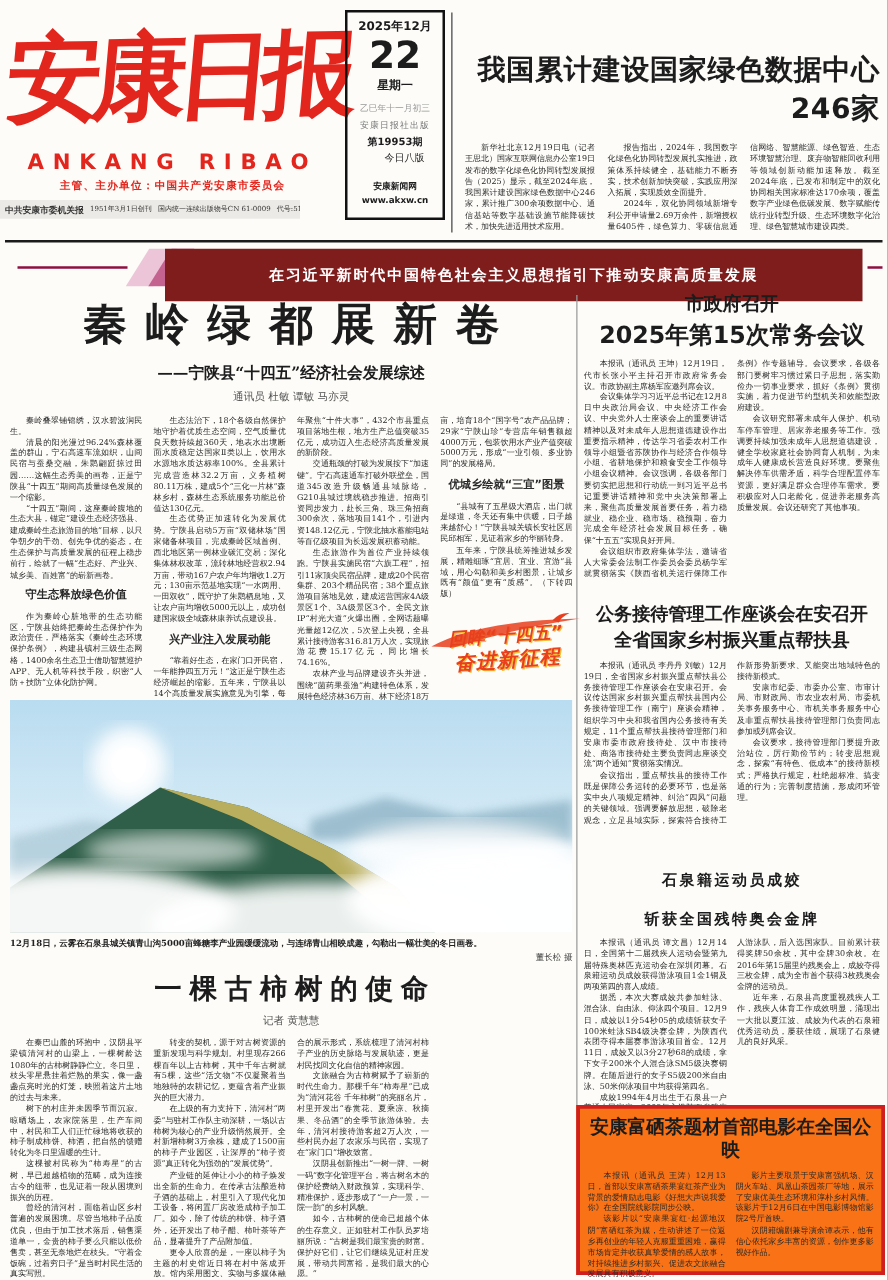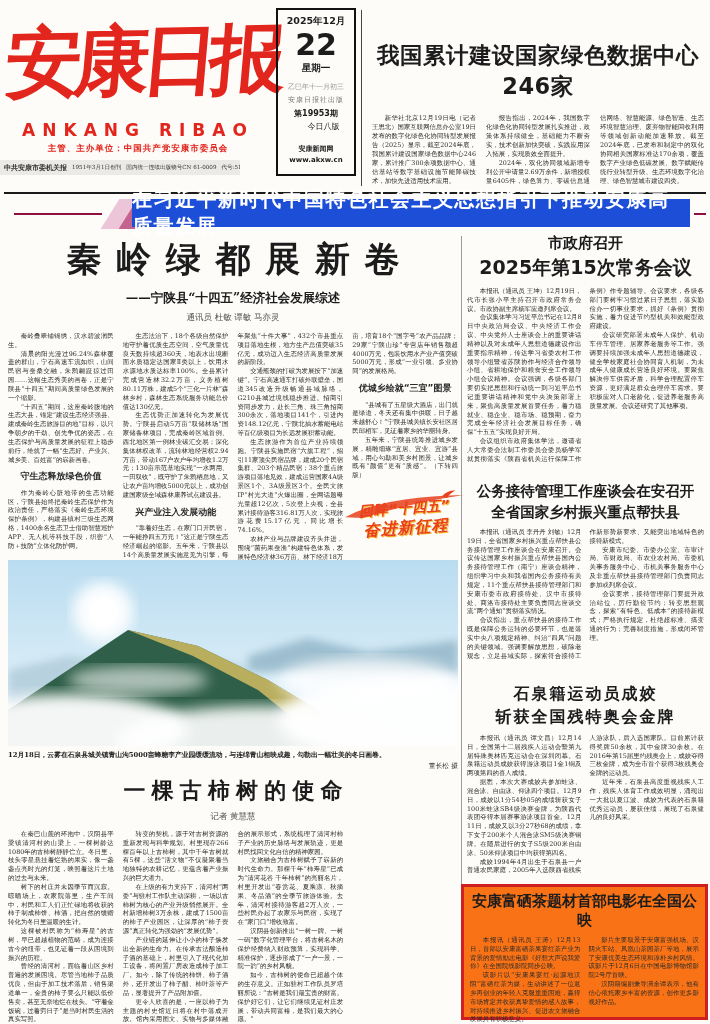--- a/index.html
+++ b/index.html
@@ -33,30 +33,30 @@
   .date-week { font-size:9.5px; font-weight:bold; margin-top:1px; }
   .date-lunar { font-size:7px; color:#999; margin-top:7px; }
   .date-pub { font-size:7px; color:#777; margin-top:3px; letter-spacing:1px; }
   .date-issue { font-size:8px; font-weight:bold; margin-top:3px; }
   .date-pages { font-size:8px; margin-top:2px;padding-left:15px; }
   .date-site { font-size:7px; margin-top:12px; font-weight:bold; }
   .date-url { font-size:7px; font-weight:bold; margin-top:2px; }
   .vrule-mast { position:absolute; left:361px; top:10px; width:1px; height:176px; background:#444; }
   
   .top-news { position:absolute; left:372px; top:40px; width:332px; }
-  .top-headline { font-size:22.5px; font-weight:bold; text-align:center;
+  .top-headline { font-size:22.5px; font-weight:bold; text-align:right;
     font-family:"DejaVu Sans", sans-serif; letter-spacing:0.5px; }
   .top-body { margin-top:12px; height:76px; overflow:hidden;
     columns:3; column-gap:10px; column-fill:auto;
     font-size:6.4px; line-height:1.4; text-align:justify; color:#2a2a2a; }
   .hrule-full { position:absolute; left:4px; top:192px; width:702px; height:2px; background:#1b1b1b; }
   
-  .banner { position:absolute; left:132px; top:199px; width:558px; height:28px;
-    background:#1d4ed8; color:#fff; display:flex; align-items:center; justify-content:center;
-    font-size:20px; font-weight:bold; letter-spacing:1.5px;
+  .banner { position:absolute; left:132px; top:199px; width:558px; height:42px;
+    background:#7f1d1d; color:#fff; display:flex; align-items:center; justify-content:center;
+    font-size:12px; font-weight:bold; letter-spacing:1.5px;
     font-family:"DejaVu Sans", sans-serif; }
   .stripe { position:absolute; top:199px; height:30px; transform:skewX(-32deg); }
   .stripe.light { left:110px; width:22px; background:#ecc6d8; }
   .stripe.dark  { left:128px; width:18px; background:#c4638f; }
   .banner-line { position:absolute; top:213px; height:2px; background:#8e0f40; }
   .banner-line.left { left:14px; width:88px; }
   .banner-line.right { left:694px; width:12px; }
   
   .main-article { position:absolute; left:8px; top:236px; width:450px; }
   .main-headline { text-align:center; font-size:35px; font-weight:bold;
@@ -91,21 +91,21 @@
     columns:4; column-gap:9px; column-fill:auto;
     font-size:6.4px; line-height:1.38; text-align:justify; color:#2a2a2a; }
   
   .col-divider { position:absolute; left:461px; top:236px; width:1px; height:784px; background:#9a9a9a; }
   .right-col { position:absolute; left:467px; top:234px; width:237px; }
   .r-art { position:absolute; left:0; width:237px; }
   .r-h1 { text-align:center; font-weight:bold; font-family:"DejaVu Sans", sans-serif; }
   .gov .line1 { font-size:15px; }
   .gov .line2 { font-size:19px; margin-top:2px; }
   .recept .line1, .recept .line2 { font-size:14.5px; margin-top:2px; }
-  .athlete .line1, .athlete .line2 { font-size:16px; letter-spacing:2px; margin-top:2px;text-align:center; }
+  .athlete .line1, .athlete .line2 { font-size:12px; letter-spacing:2px; margin-top:14px;text-align:center; }
   .movie-headline { font-size:15px; }
   .cols2 { margin-top:6px; overflow:hidden; columns:2; column-gap:8px; column-fill:auto;
     font-size:6.4px; line-height:1.38; text-align:justify; color:#2a2a2a; }
   .gov .cols2 { height:182px; }
   .recept .cols2 { height:142px; }
   .athlete .cols2 { height:144px; }
   .movie-box { position:absolute; left:-6px; top:650px; width:247px; height:136px;
     border:3px solid #d01f1f; background:#f97316; padding:5px 6px 4px 6px; }
   .movie-box .cols2 { height:98px; }
 </style>

